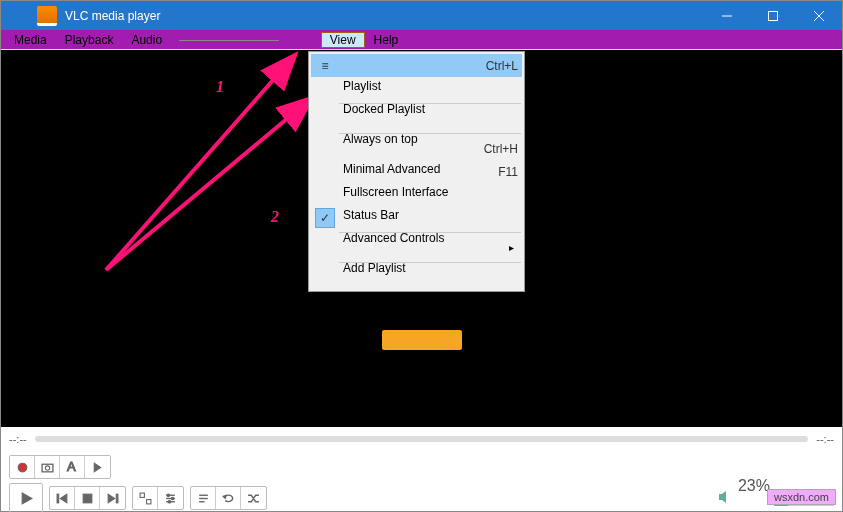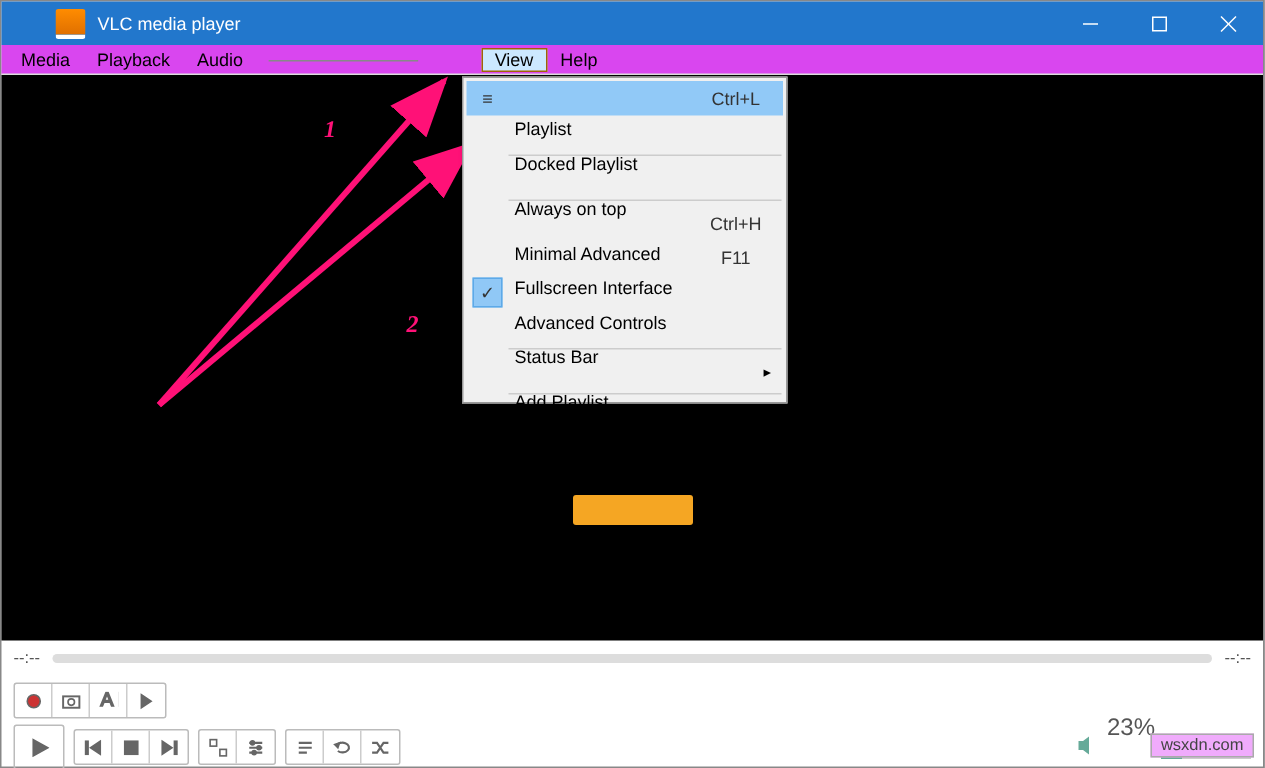--- a/index.html
+++ b/index.html
@@ -4,35 +4,35 @@
 <style>
   * { box-sizing: border-box; font-family: "Segoe UI", Tahoma, sans-serif; font-size: 12px; }
   body { margin: 0; background: #fff; }
   .window { width: 843px; height: 512px; border: 1px solid #888; position: relative; background: #fff; display: flex; flex-direction: column; }
   .titlebar { height: 29px; background: #2277cc; color: #fff; display: flex; align-items: center; padding-left: 30px; }
   .titlebar .icon { width: 20px; height: 20px; margin: 0 6px; background: linear-gradient(#ff8c00, #e07000); border-radius: 2px; position: relative; border-bottom: 3px solid #fff; }
   .titlebar .title { flex: 1; padding-left: 2px; }
   .winbtns { display: flex; height: 100%; }
   .winbtn { width: 46px; display: flex; align-items: center; justify-content: center; color: #fff; }
   .winbtn svg { width: 12px; height: 12px; }
-  .menubar { height: 20px; background: #d946ef; border-bottom: 1px solid #ddd; display: flex; align-items: center; padding: 0 4px; }
+  .menubar { height: 20px; background: #a21caf; border-bottom: 1px solid #ddd; display: flex; align-items: center; padding: 0 4px; }
   .menu-item { padding: 1px 9px; cursor: default; }
   .menu-item.open { background: #cce8ff; border: 1px solid #a16207; padding: 0 8px; }
   .hidden-menus { color: #888; text-decoration: line-through; margin: 0 12px 0 8px; letter-spacing: 1px; }
   .video { flex: 1; background: #000; position: relative; overflow: hidden; }
   .cone-img { position: absolute; left: 50%; transform: translateX(-50%); top: 280px; width: 80px; height: 20px; background: #f5a623; border-radius: 2px; }
   .arrow-svg { position: absolute; left: 0; top: 0; pointer-events: none; }
   .annot { position: absolute; color: #ff1177; font-weight: bold; font-size: 16px; font-family: Georgia, serif; font-style: italic; }
   .dropdown { position: absolute; left: 307px; top: 50px; width: 217px; background: #f0f0f0; border: 1px solid #999; box-shadow: 2px 2px 4px rgba(0,0,0,0.25); padding: 2px; }
   .dd-item { display: flex; align-items: center; height: 23px; padding: 0 4px; position: relative; }
   .dd-item.hl { background: #91c9f7; }
   .dd-icon { width: 20px; display: flex; align-items: center; justify-content: center; color: #333; }
   .dd-icon.checked::before { content: "✓"; background: #90c8f6; width: 18px; height: 18px; display: flex; align-items: center; justify-content: center; border: 1px solid #5da9e8; }
   .dd-label { flex: 1; padding-left: 8px; margin-top: 40px; }
-  .dd-short { width: 55px; text-align: center; color: #333; }
+  .dd-short { width: 55px; text-align: right; color: #333; }
   .dd-sep { height: 1px; background: #ccc; margin: 3px 1px 3px 28px; }
   .dd-sub::after { content: "▸"; position: absolute; right: 8px; font-size: 10px; }
   .timebar { height: 24px; display: flex; align-items: center; padding: 0 8px; gap: 8px; }
   .time-lbl { color: #555; font-size: 11px; }
   .track { flex: 1; height: 6px; background: #ddd; border-radius: 3px; }
   .controls { height: 60px; padding: 4px 8px; display: flex; flex-direction: column; gap: 4px; }
   .row { display: flex; align-items: center; gap: 6px; }
   .btnbox { border: 1px solid #bbb; border-radius: 2px; display: flex; }
   .cbtn { width: 25px; height: 22px; display: flex; align-items: center; justify-content: center; border-right: 1px solid #ccc; color: #555; }
   .cbtn:last-child { border-right: none; }
@@ -117,33 +117,37 @@
       <span class="dd-icon"></span>
       <span class="dd-label">Minimal Advanced</span>
       <span class="dd-short">Ctrl+H</span>
     </div>
     <div class="dd-item">
       <span class="dd-icon"></span>
       <span class="dd-label">Fullscreen Interface</span>
       <span class="dd-short">F11</span>
     </div>
     <div class="dd-item">
+      <span class="dd-icon"></span>
+      <span class="dd-label">Status Bar</span>
+    </div>
+    <div class="dd-item">
       <span class="dd-icon checked"></span>
       <span class="dd-label">Advanced Controls</span>
     </div>
-    <div class="dd-item">
-      <span class="dd-icon"></span>
-      <span class="dd-label">Status Bar</span>
-    </div>
     <div class="dd-sep"></div>
     <div class="dd-item dd-sub">
       <span class="dd-icon"></span>
       <span class="dd-label">Add Playlist</span>
     </div>
     <div class="dd-sep"></div>
+    <div class="dd-item">
+      <span class="dd-icon"></span>
+      <span class="dd-label">VLsub</span>
+    </div>
   </div>
 
   <div class="timebar">
     <span class="time-lbl">--:--</span>
     <div class="track"></div>
     <span class="time-lbl">--:--</span>
   </div>
 
   <div class="controls">
     <div class="row">

